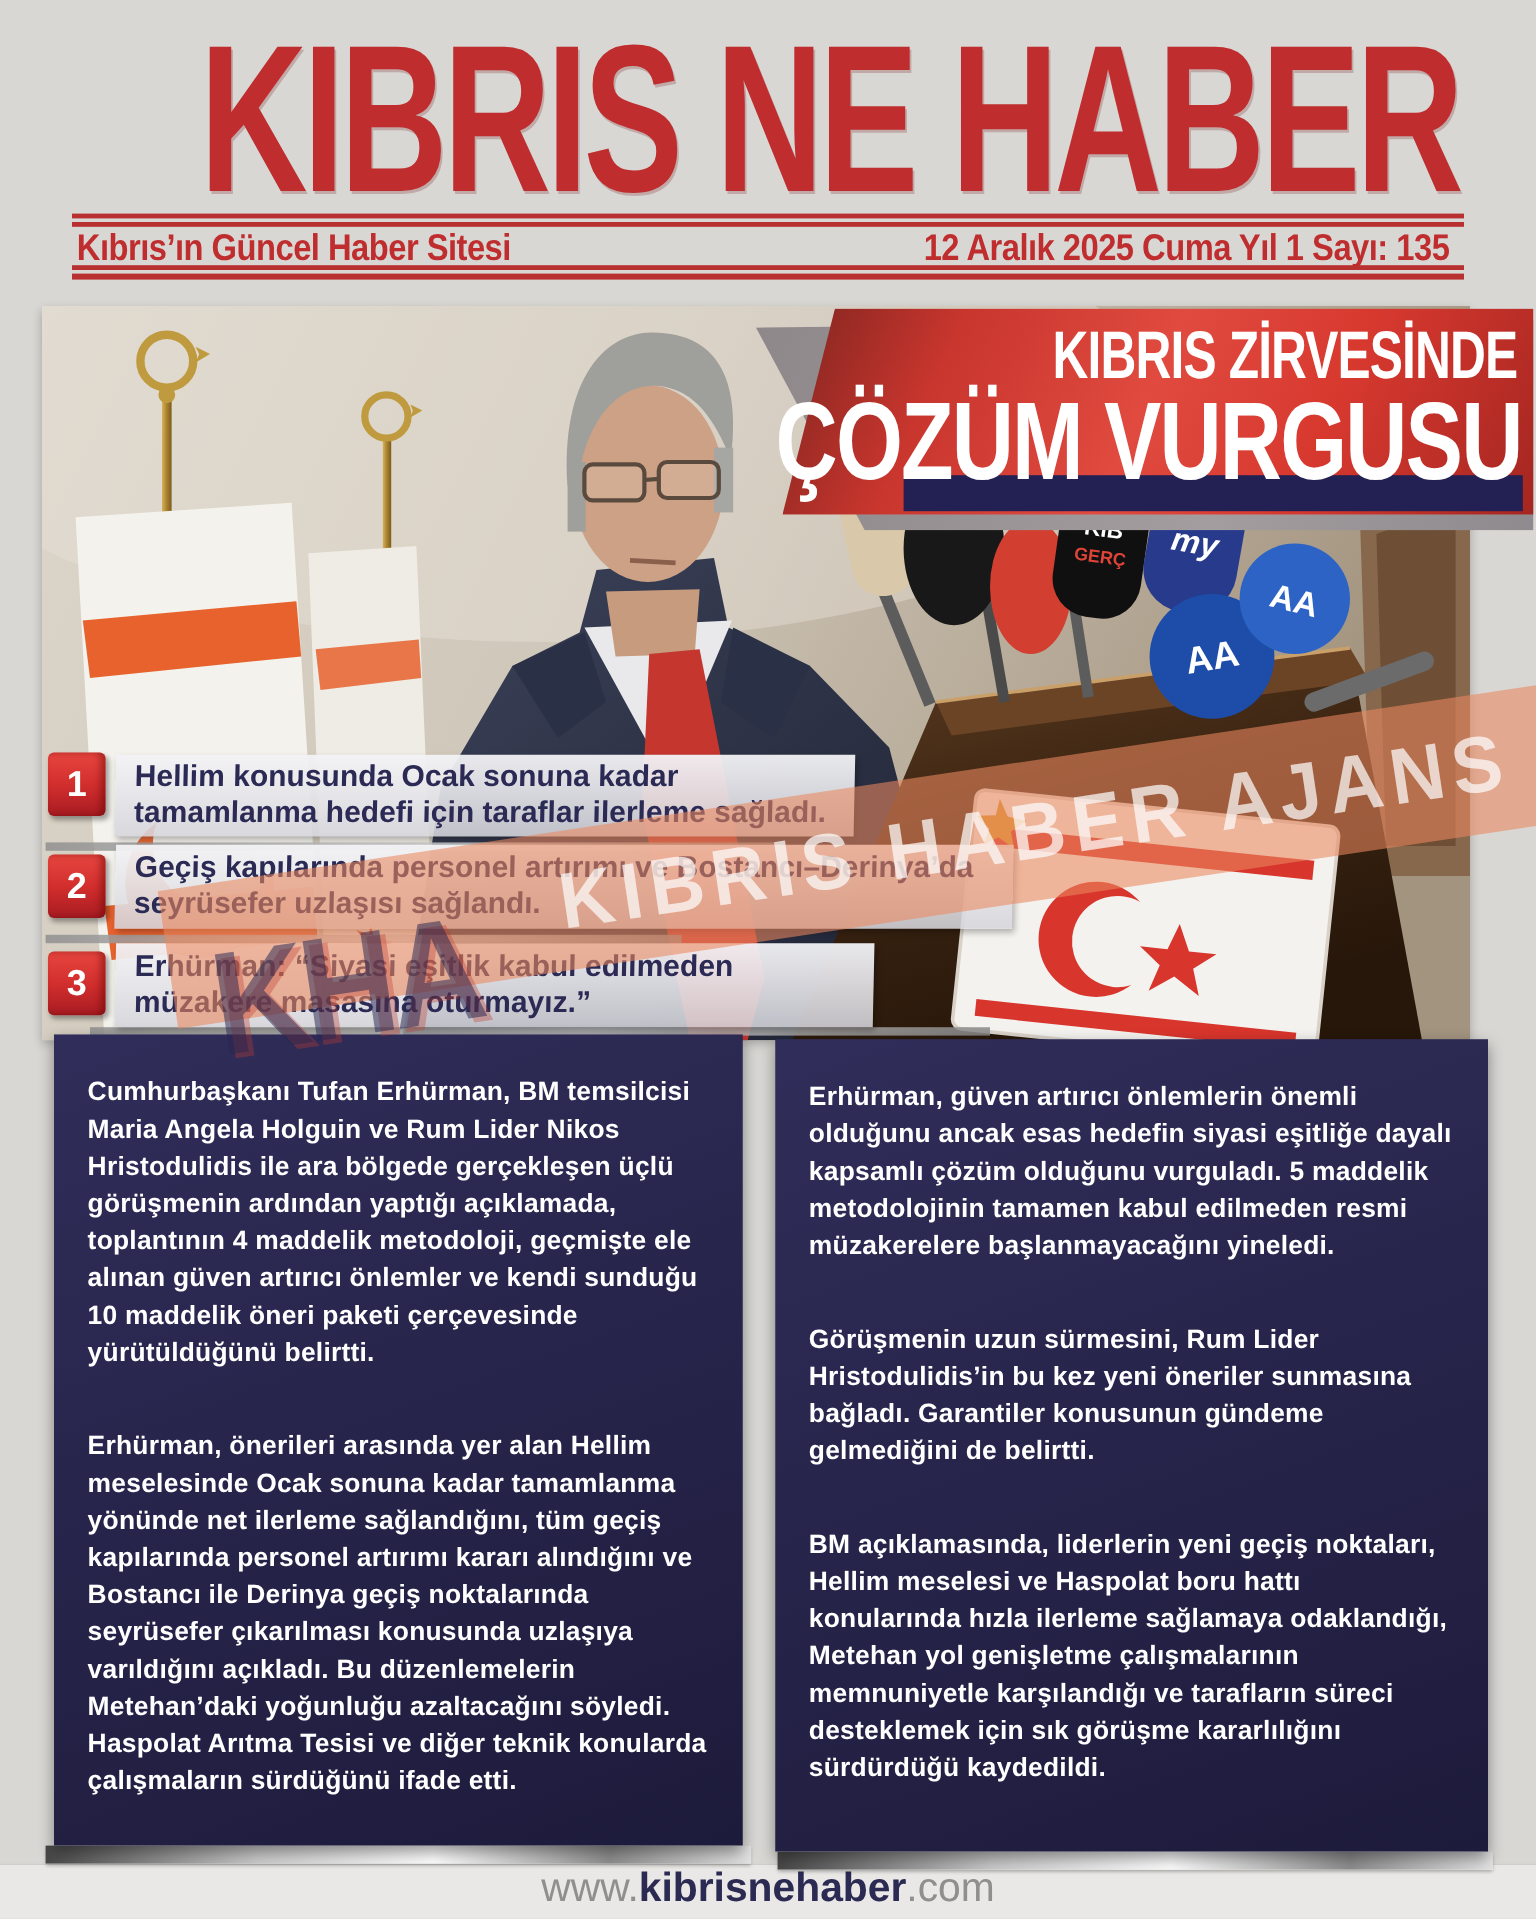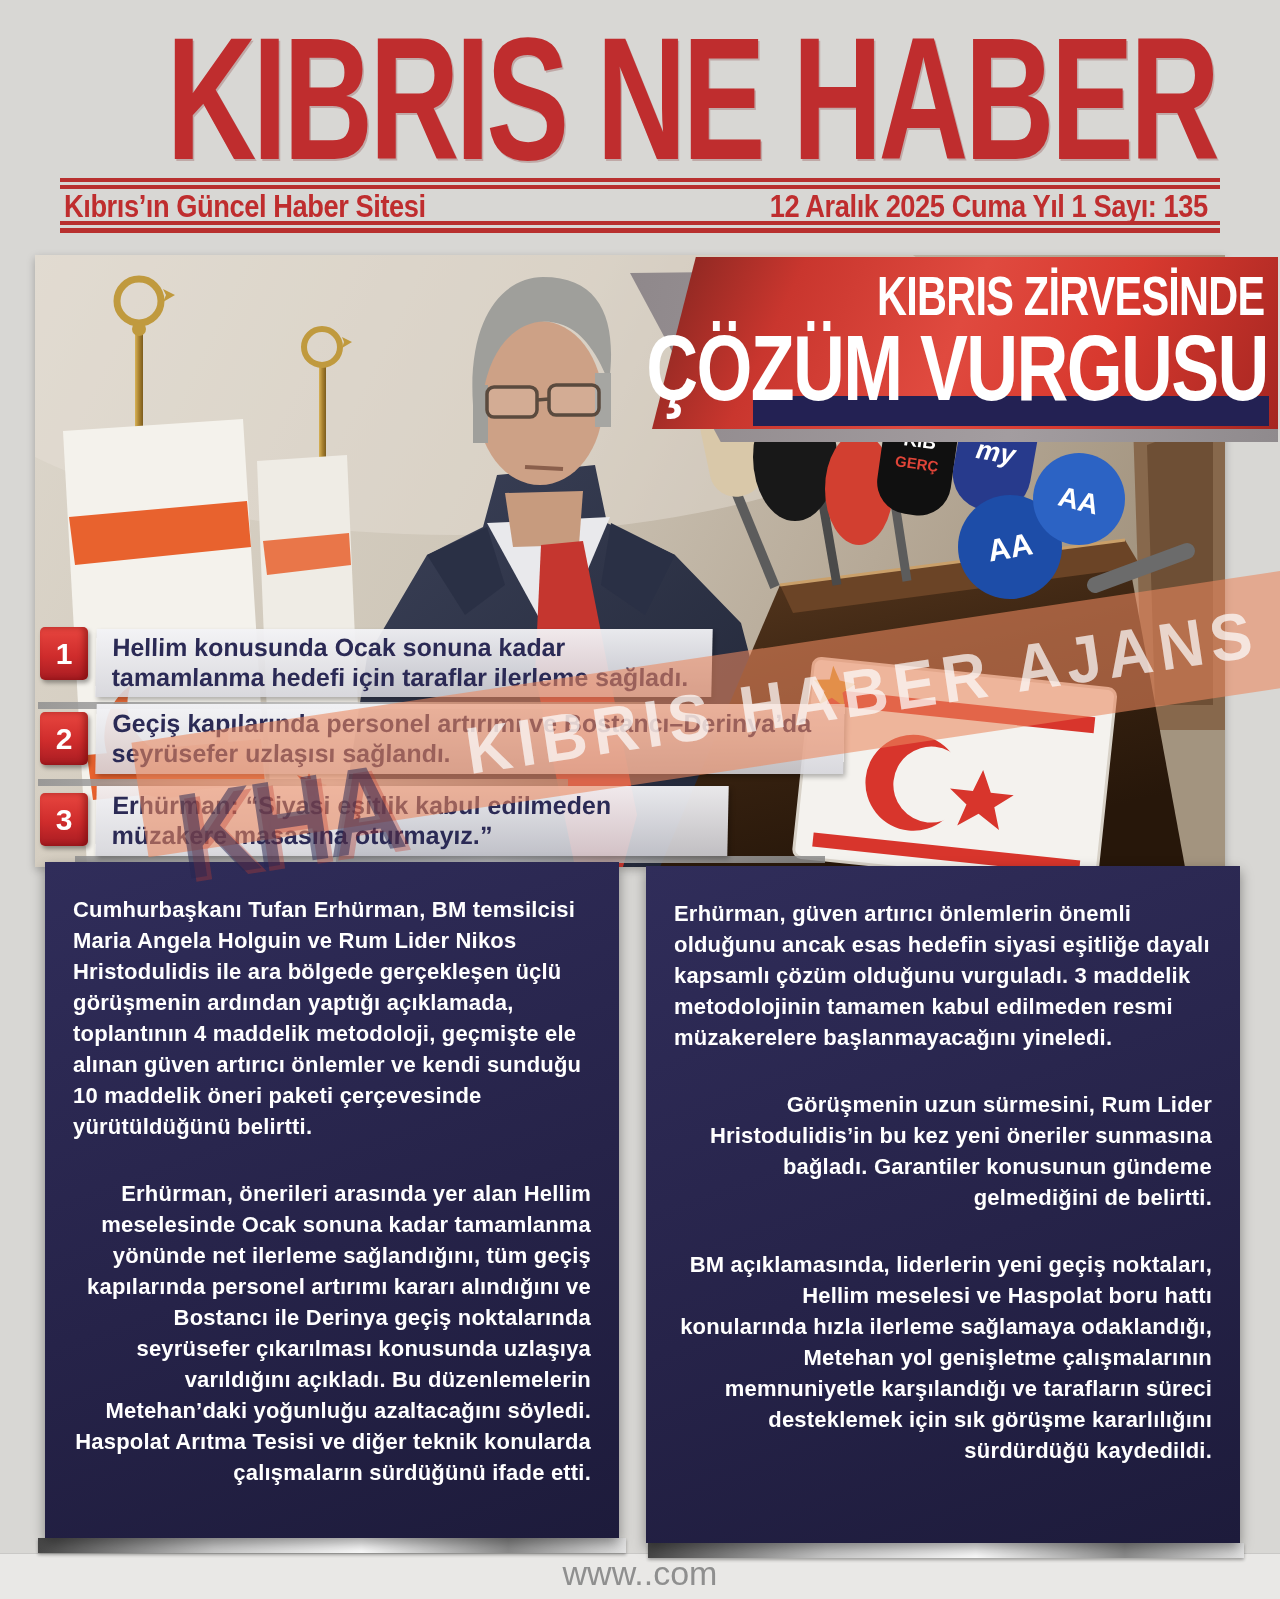--- a/index.html
+++ b/index.html
@@ -101,21 +101,21 @@
   #bullet3-line{ left:75px; top:856px; width:750px; }
 
   
   .article-col {
     z-index:12; padding:32px 28px;
     background:linear-gradient(160deg,#302d5a 0%,#262349 55%,#1d1b3b 100%);
     color:#ffffff; font-weight:700; font-size:22px; line-height:31px;
     letter-spacing:0.2px;
     box-shadow:0 5px 12px rgba(0,0,0,0.4);
   }
-  .article-col p + p { margin-top:36px;text-align:right; }
+  .article-col p + p { margin-top:47px; }
   #col-left  { left:45px;  top:862px; width:574px; height:676px; }
   #col-right { left:646px; top:866px; width:594px; height:677px; }
   .metal-bar {
     height:15px; z-index:11;
     background:linear-gradient(90deg,#474747,#c9c9c9 30%,#fdfdfd 55%,#8d8d8d 80%,#e2e2e2);
     box-shadow:0 2px 3px rgba(0,0,0,0.3);
   }
   #metal-left  { left:38px;  top:1538px; width:588px; }
   #metal-right { left:648px; top:1543px; width:596px; }
 
@@ -296,28 +296,29 @@
 <div class="abs bullet-bar" id="bullet3-bar">
     <span>Erhürman: “Siyasi eşitlik kabul edilmeden müzakere masasına oturmayız.”</span>
   </div>
 <div class="abs bullet-underline" id="bullet3-line"></div>
 
 <div class="abs article-col" id="col-left">
   <p>Cumhurbaşkanı Tufan Erhürman, BM temsilcisi Maria Angela Holguin ve Rum Lider Nikos Hristodulidis ile ara bölgede gerçekleşen üçlü görüşmenin ardından yaptığı açıklamada, toplantının 4 maddelik metodoloji, geçmişte ele alınan güven artırıcı önlemler ve kendi sunduğu 10 maddelik öneri paketi çerçevesinde yürütüldüğünü belirtti.</p>
   <p>Erhürman, önerileri arasında yer alan Hellim meselesinde Ocak sonuna kadar tamamlanma yönünde net ilerleme sağlandığını, tüm geçiş kapılarında personel artırımı kararı alındığını ve Bostancı ile Derinya geçiş noktalarında seyrüsefer çıkarılması konusunda uzlaşıya varıldığını açıkladı. Bu düzenlemelerin Metehan’daki yoğunluğu azaltacağını söyledi. Haspolat Arıtma Tesisi ve diğer teknik konularda çalışmaların sürdüğünü ifade etti.</p>
 </div>
 <div class="abs article-col" id="col-right">
-  <p>Erhürman, güven artırıcı önlemlerin önemli olduğunu ancak esas hedefin siyasi eşitliğe dayalı kapsamlı çözüm olduğunu vurguladı. 3 maddelik metodolojinin tamamen kabul edilmeden resmi müzakerelere başlanmayacağını yineledi.</p>
+  <p>Erhürman, güven artırıcı önlemlerin önemli olduğunu ancak esas hedefin siyasi eşitliğe dayalı kapsamlı çözüm olduğunu vurguladı. 5 maddelik metodolojinin tamamen kabul edilmeden resmi müzakerelere başlanmayacağını yineledi.</p>
   <p>Görüşmenin uzun sürmesini, Rum Lider Hristodulidis’in bu kez yeni öneriler sunmasına bağladı. Garantiler konusunun gündeme gelmediğini de belirtti.</p>
   <p>BM açıklamasında, liderlerin yeni geçiş noktaları, Hellim meselesi ve Haspolat boru hattı konularında hızla ilerleme sağlamaya odaklandığı, Metehan yol genişletme çalışmalarının memnuniyetle karşılandığı ve tarafların süreci desteklemek için sık görüşme kararlılığını sürdürdüğü kaydedildi.</p>
 </div>
 <div class="abs metal-bar" id="metal-left"></div>
 <div class="abs metal-bar" id="metal-right"></div>
 
 <div class="abs watermark-band">
   <span class="watermark-text">KIBRIS HABER AJANS</span>
 </div>
 <div class="abs watermark-logo">KHA</div>
 
 <div class="abs footer-strip">
   <span class="dim">www.</span>
+    <span class="main">kibrisnehaber</span>
     <span class="dim">.com</span>
 </div>
 
 </body></html>

